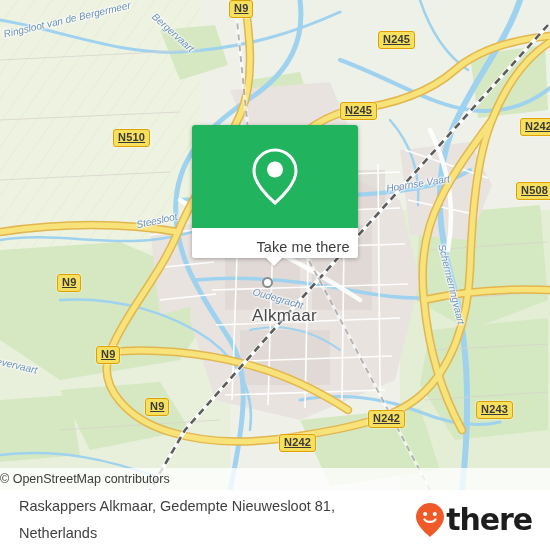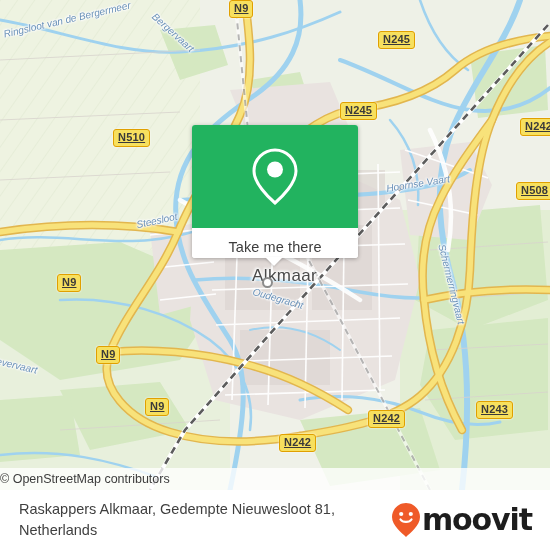--- a/index.html
+++ b/index.html
@@ -18,20 +18,21 @@
     position:absolute;
     font-family:"Liberation Sans","DejaVu Sans",sans-serif;
     color:#6b6b6b;white-space:nowrap;pointer-events:none;
     text-shadow:0 0 2px #fff,0 0 2px #fff,0 0 3px #fff,1px 1px 2px #fff,-1px -1px 2px #fff;
   }
   .waterlabel{color:#6a91b8;font-style:italic;}
   .citylabel{
     position:absolute;color:#4a4a4a;font-size:17px;letter-spacing:.4px;
     text-shadow:0 0 3px #fff,0 0 3px #fff,0 0 4px #fff,1px 1px 3px #fff,-1px -1px 3px #fff;
     white-space:nowrap;
+    margin-top:40px;
   }
 
   
   .shield{
     position:absolute;background:#f7e05e;border:1.6px solid #e0a000;border-radius:3px;
     color:#3a3a3a;font-size:11px;font-weight:bold;line-height:1;
     padding:2px 4px 3px 4px;white-space:nowrap;letter-spacing:.2px;
     box-shadow:0 0 2px rgba(255,255,255,.9);
     text-decoration:underline;
   }
@@ -55,38 +56,38 @@
     border-radius:3px;overflow:hidden;
     box-shadow:0 1px 4px rgba(0,0,0,.30);
     background:#fff;
   }
   #card-top{
     height:103px;width:100%;
     display:flex;align-items:center;justify-content:center;
   }
   #card-bottom{
     height:38px;width:100%;background:#fff;
-    display:flex;align-items:center;justify-content:center;
+    display:flex;align-items:center;justify-content:center;padding-left:28px;
   }
   #card-label{font-size:14.5px;color:#3d3d3d;letter-spacing:.1px;}
   #card-tail{
     position:absolute;left:265px;top:257px;width:0;height:0;
     border-left:9px solid transparent;border-right:9px solid transparent;
     border-top:9px solid #ffffff;
     filter:drop-shadow(0 1px 1px rgba(0,0,0,.18));
   }
 
   
   #footer{
     position:absolute;left:0;top:490px;width:550px;height:60px;background:#fff;
     display:flex;align-items:center;justify-content:space-between;
     box-sizing:border-box;padding:0 18px 0 19px;
   }
   #footer-text{
-    font-size:14.5px;color:#3f3f3f;line-height:21px;max-width:370px;
+    font-size:14.5px;color:#3f3f3f;line-height:27px;max-width:370px;
   }
   #logo{display:flex;align-items:center;gap:1px;}
   #logo-word{
     font-size:30px;font-weight:bold;color:#1d1d1d;letter-spacing:-1.1px;
     line-height:30px;font-family:"DejaVu Sans","Liberation Sans",sans-serif;
   }
 </style>
 </head>
 <body>
 
@@ -259,17 +260,17 @@
 
   <div id="footer">
     <div id="footer-text">Raskappers Alkmaar, Gedempte Nieuwesloot 81, Netherlands</div>
     <div id="logo">
       <svg width="30" height="36" viewBox="0 0 30 36">
         <path d="M15 1 C7.3 1 1 7.3 1 15 C1 23.5 11 31 15 35 C19 31 29 23.5 29 15 C29 7.3 22.7 1 15 1 Z" fill="#ef5a28"></path>
         <circle cx="10.2" cy="12" r="2.1" fill="#ffffff"></circle>
         <circle cx="19.8" cy="12" r="2.1" fill="#ffffff"></circle>
         <path d="M9.5 17.5 C11.6 20.8 18.4 20.8 20.5 17.5" fill="none" stroke="#ffffff" stroke-width="2.2" stroke-linecap="round"></path>
       </svg>
-      <span id="logo-word">moovit</span>
+      <span id="logo-word">there</span>
     </div>
   </div>
 
 </div>
 
 </body></html>

